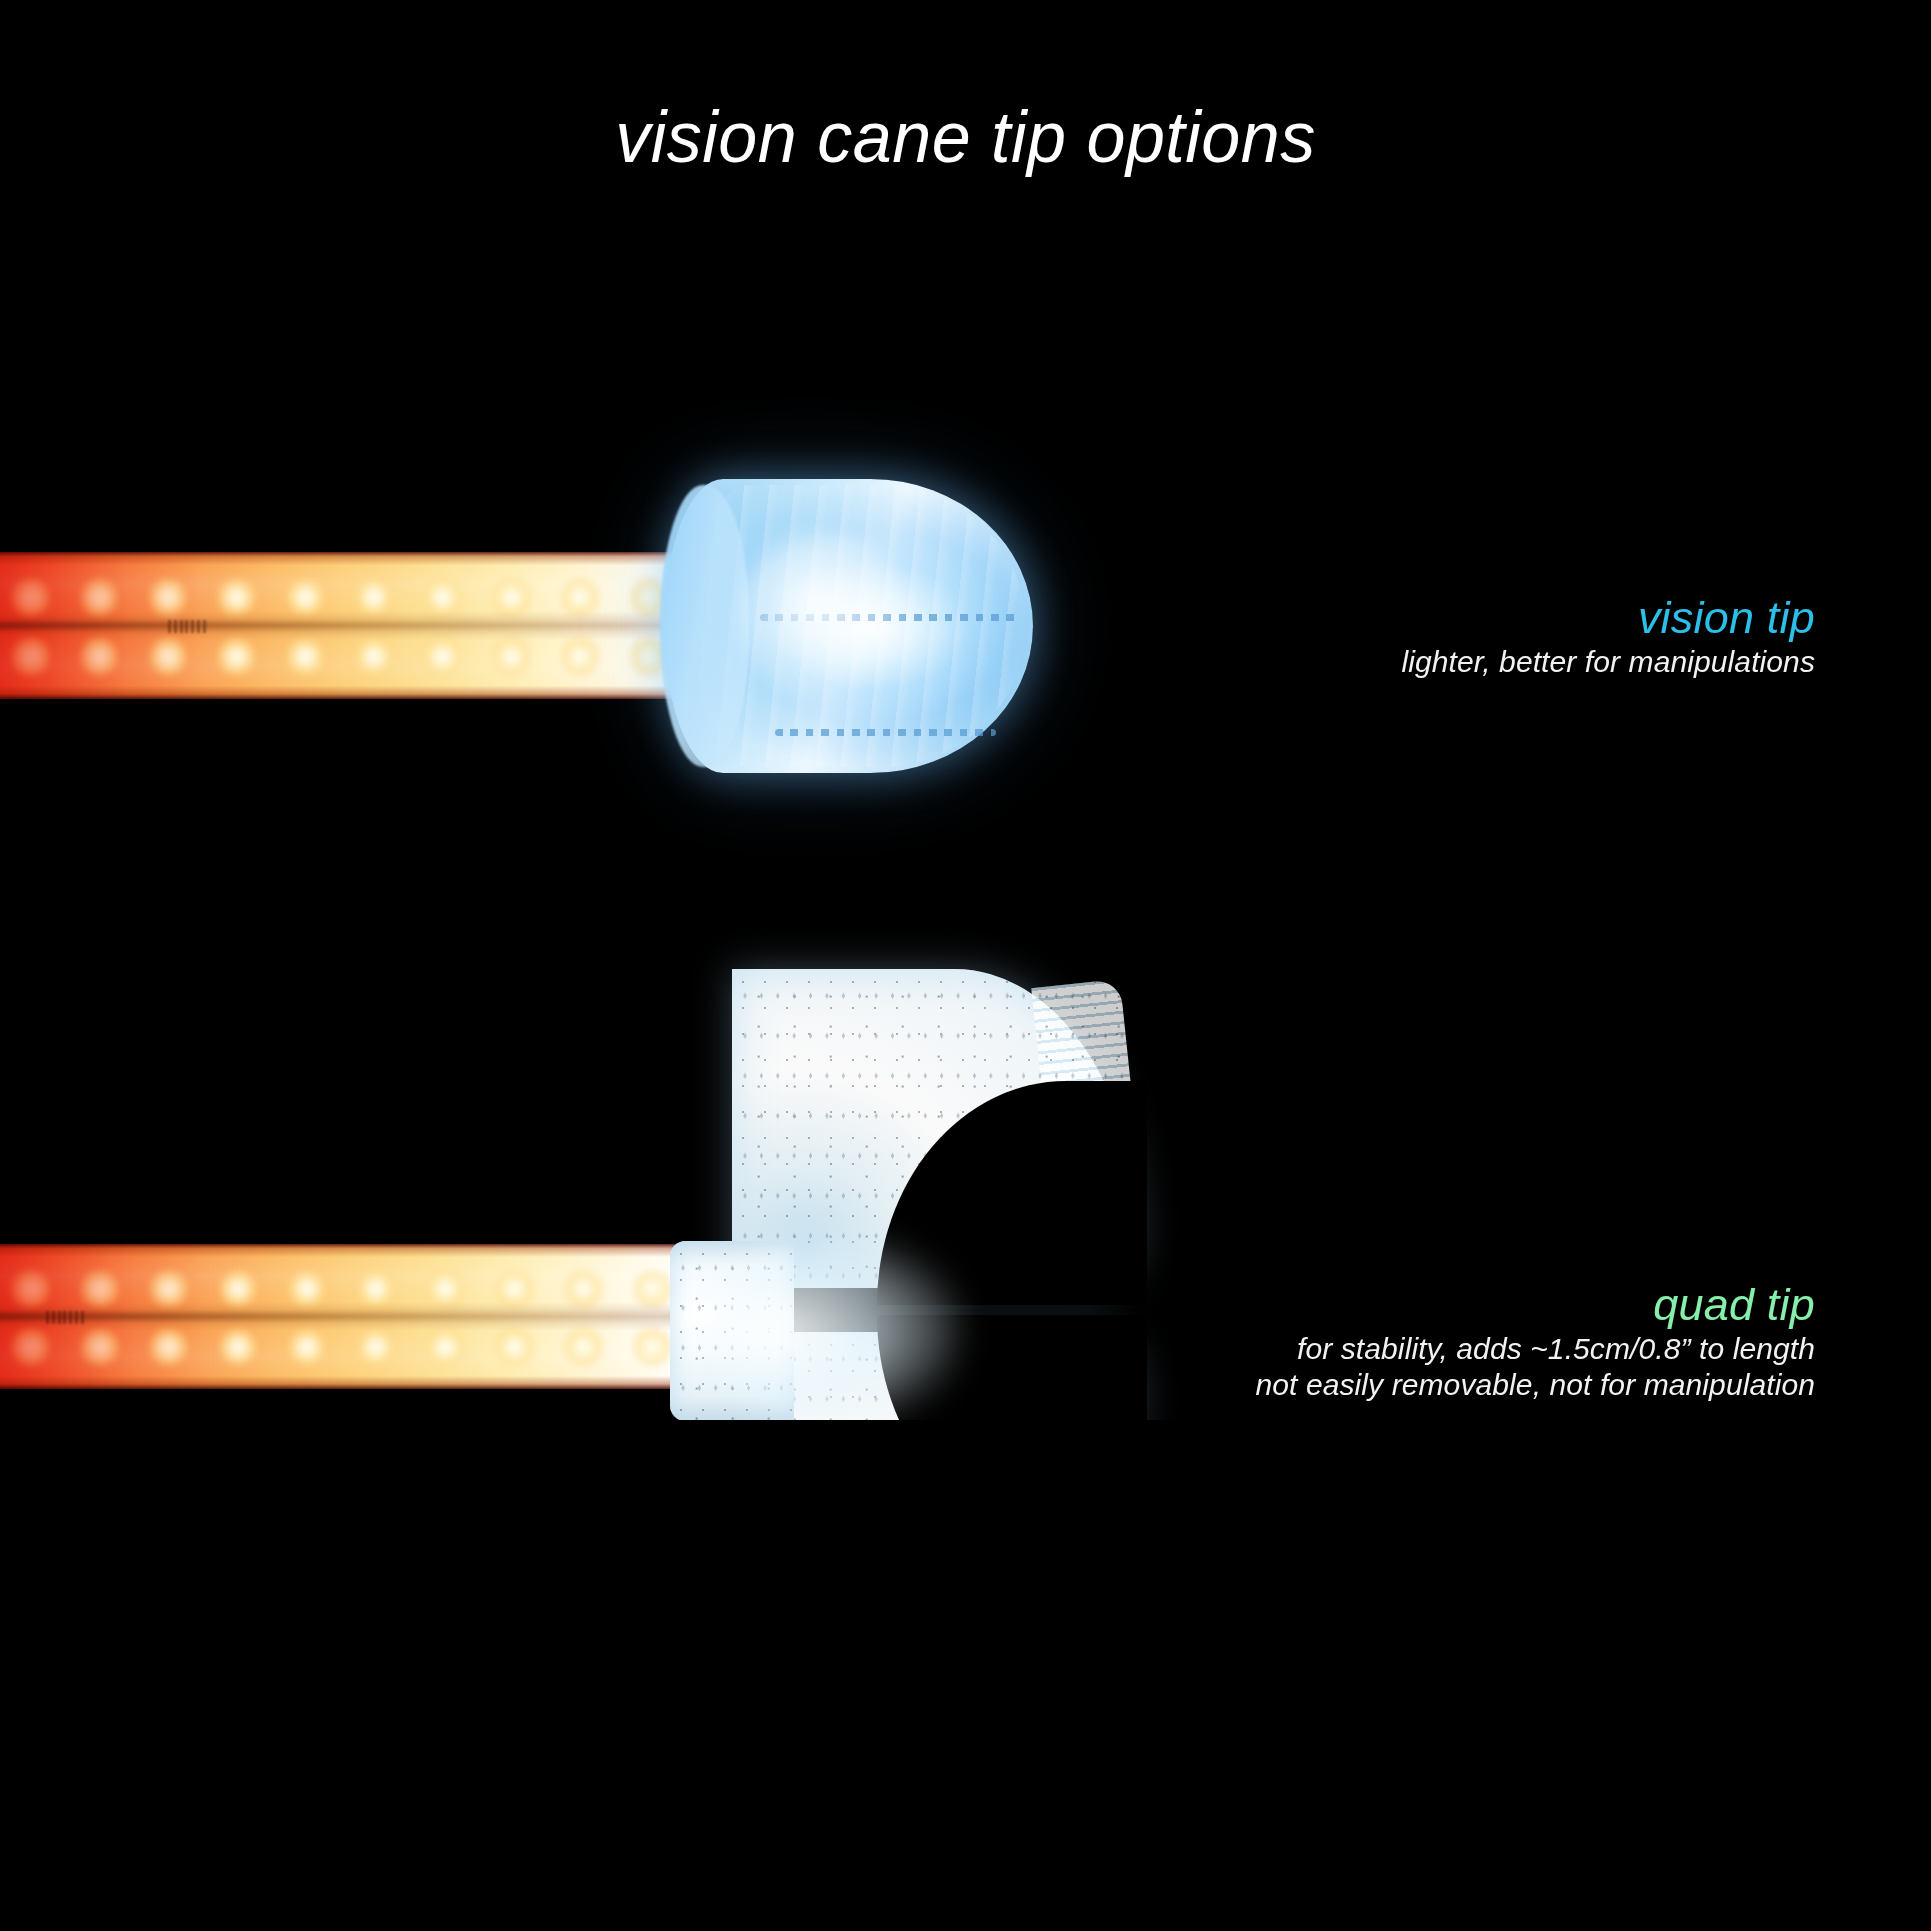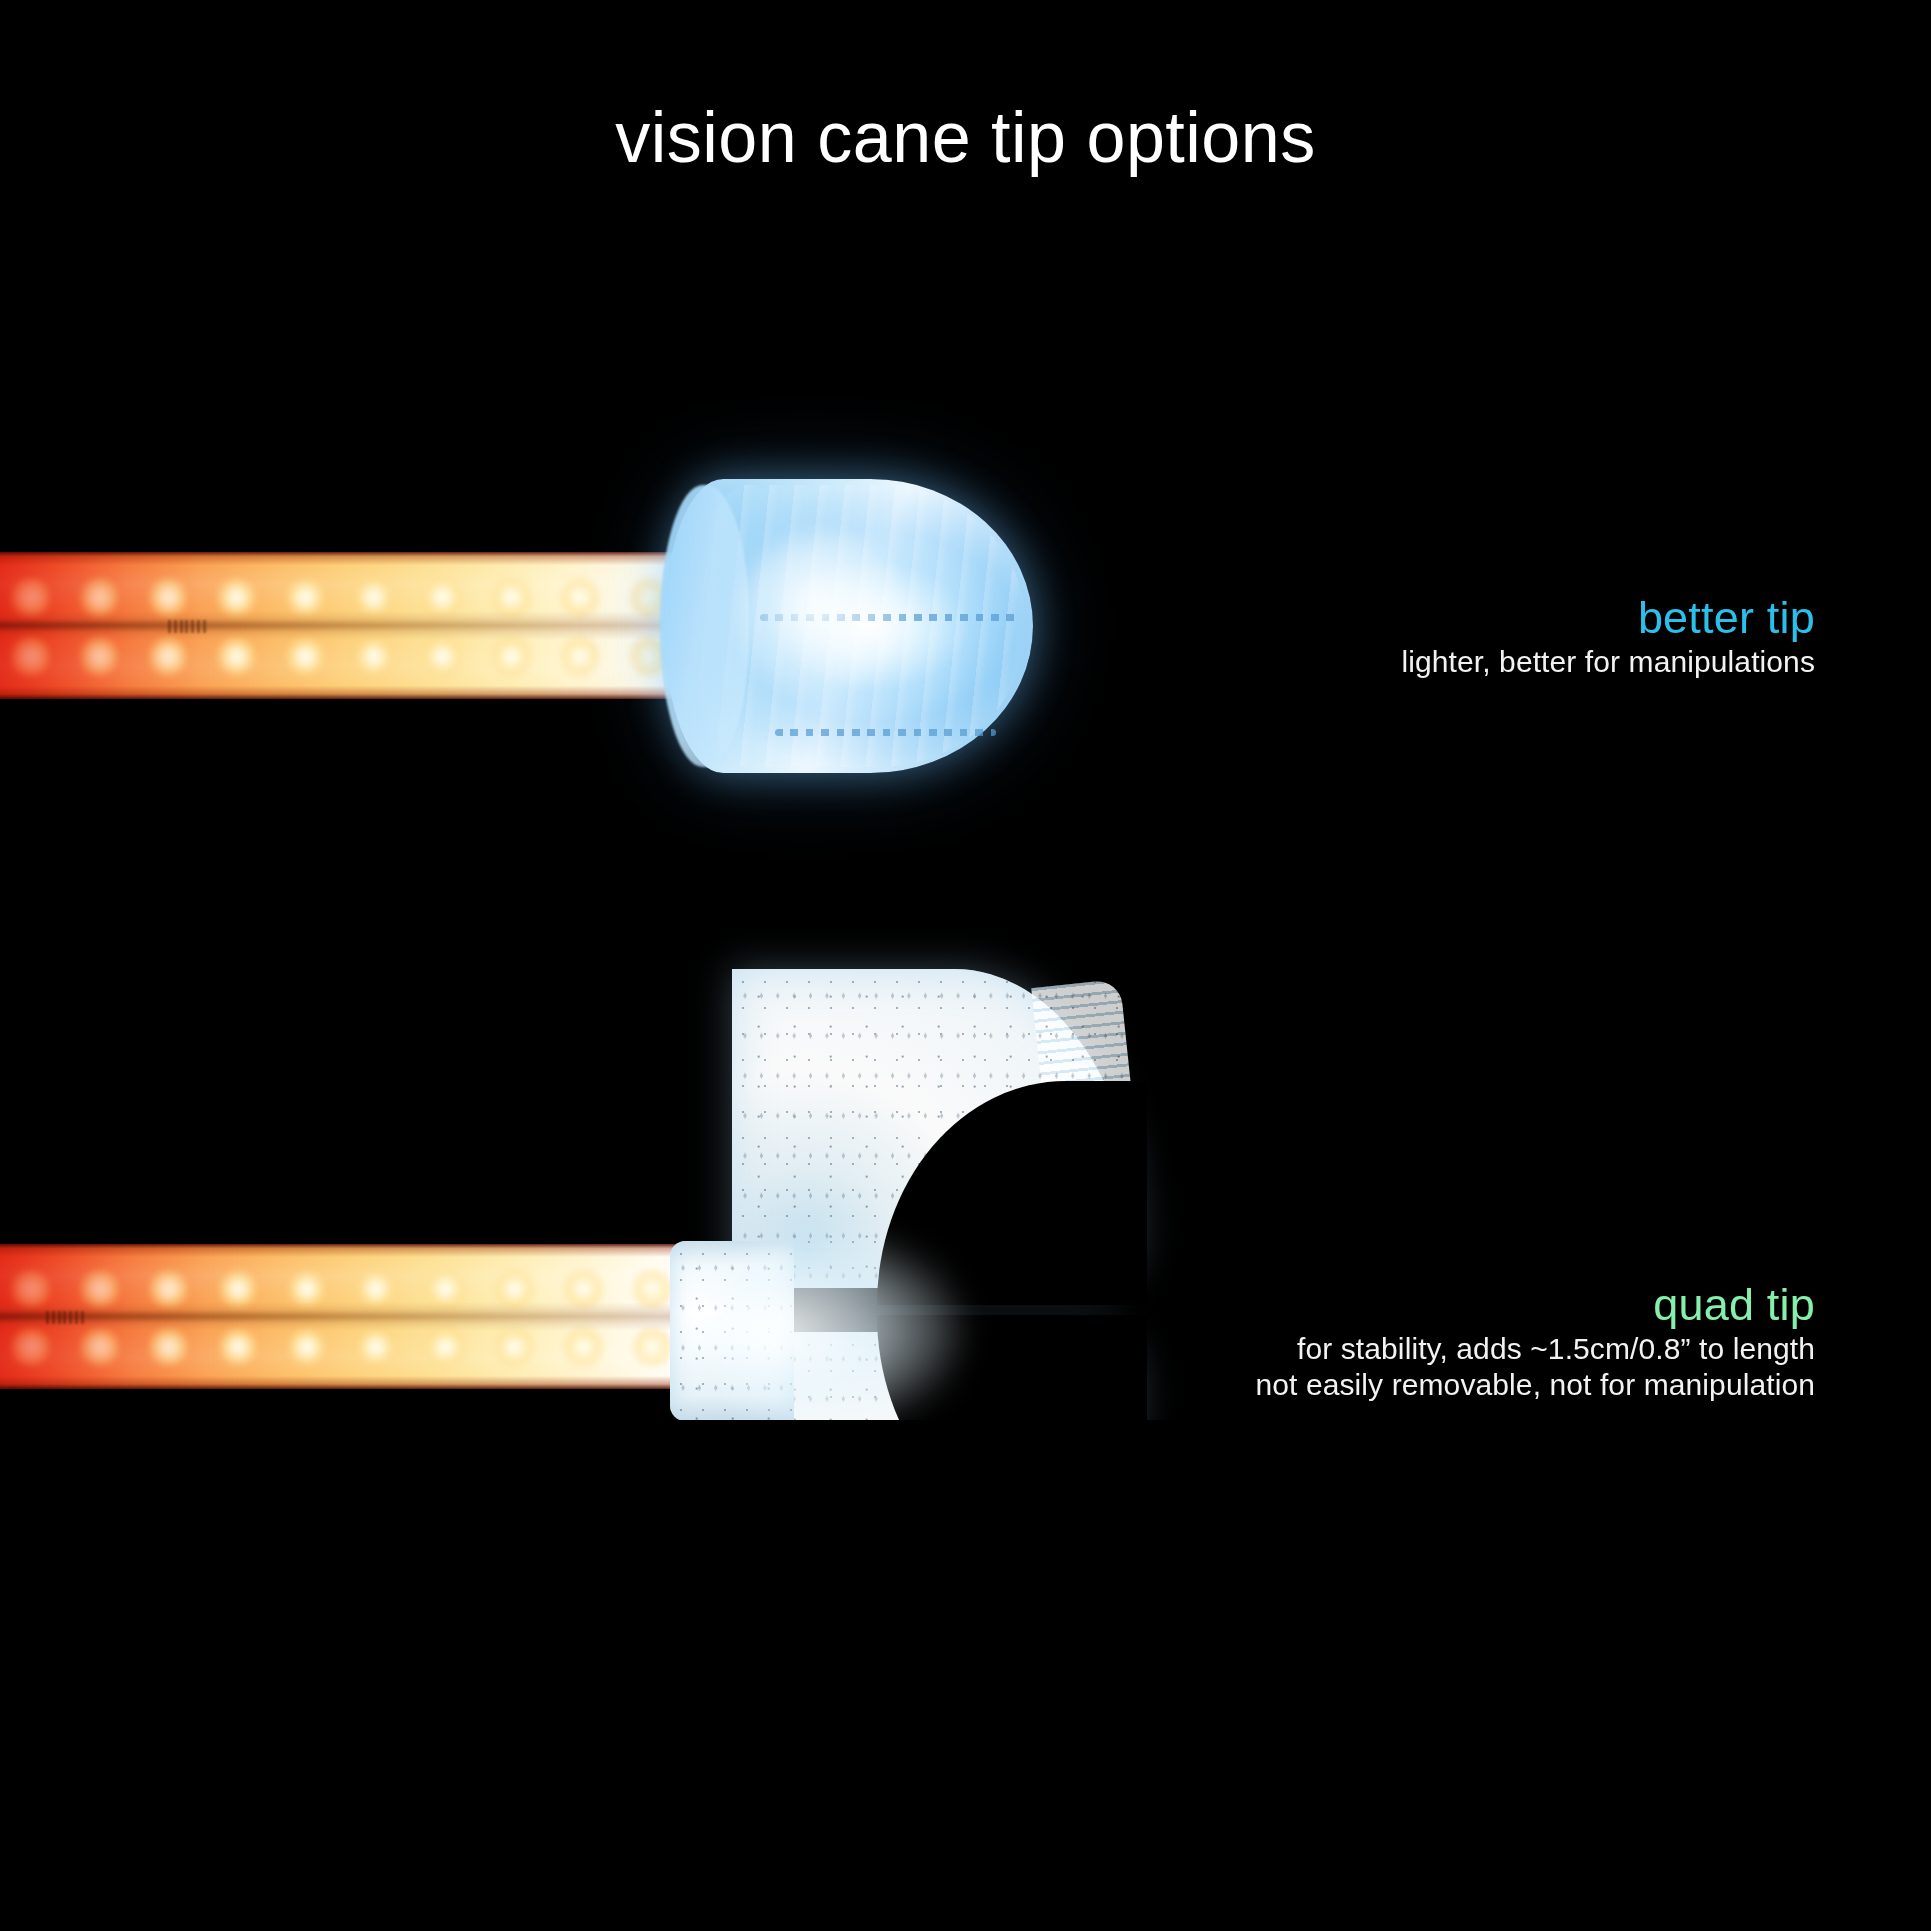--- a/index.html
+++ b/index.html
@@ -8,20 +8,21 @@
     padding: 0;
     background: #000000;
   }
   #stage {
     position: relative;
     width: 1931px;
     height: 1420px;
     background: #000000;
     overflow: hidden;
     font-family: "DejaVu Sans", "Liberation Sans", sans-serif;
+    font-style: italic;
   }
 
   
   #page-title {
     position: absolute;
     left: 0;
     top: 100px;
     width: 1931px;
     text-align: center;
     color: #ffffff;
@@ -433,21 +434,21 @@
   <div id="flowcap-tip">
     <div class="fc-bulb"></div>
     <div class="fc-ribs"></div>
     <div class="fc-skirt"></div>
     <div class="fc-dots d1"></div>
     <div class="fc-dots d2"></div>
     <div class="fc-highlight"></div>
   </div>
 
   <div class="caption-block" id="caption-flowcap">
-    <div class="caption-title" style="color:#2bbfe9">better tip</div>
+    <div class="caption-title" style="color:#2bbfe9">vision tip</div>
     <div class="caption-sub">lighter, better for manipulations</div>
   </div>
 
   <div class="cane" id="cane-quad" style="top:1244px; height:145px; width:691px;">
     <div class="cane-glow"></div>
     <div class="cane-body"></div>
     <div class="led-row top">
       <span class="led"></span>
       <span class="led"></span>
       <span class="led"></span>

